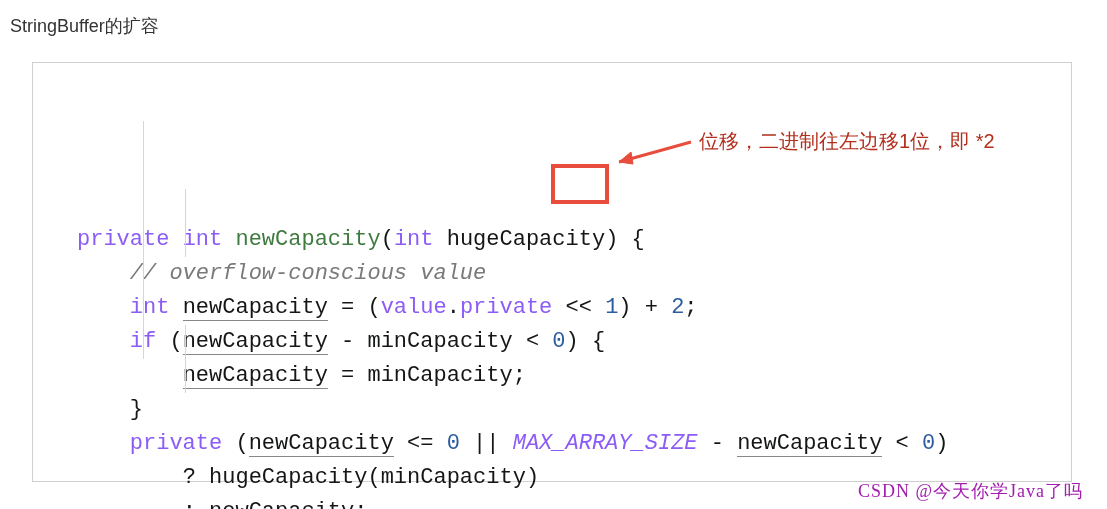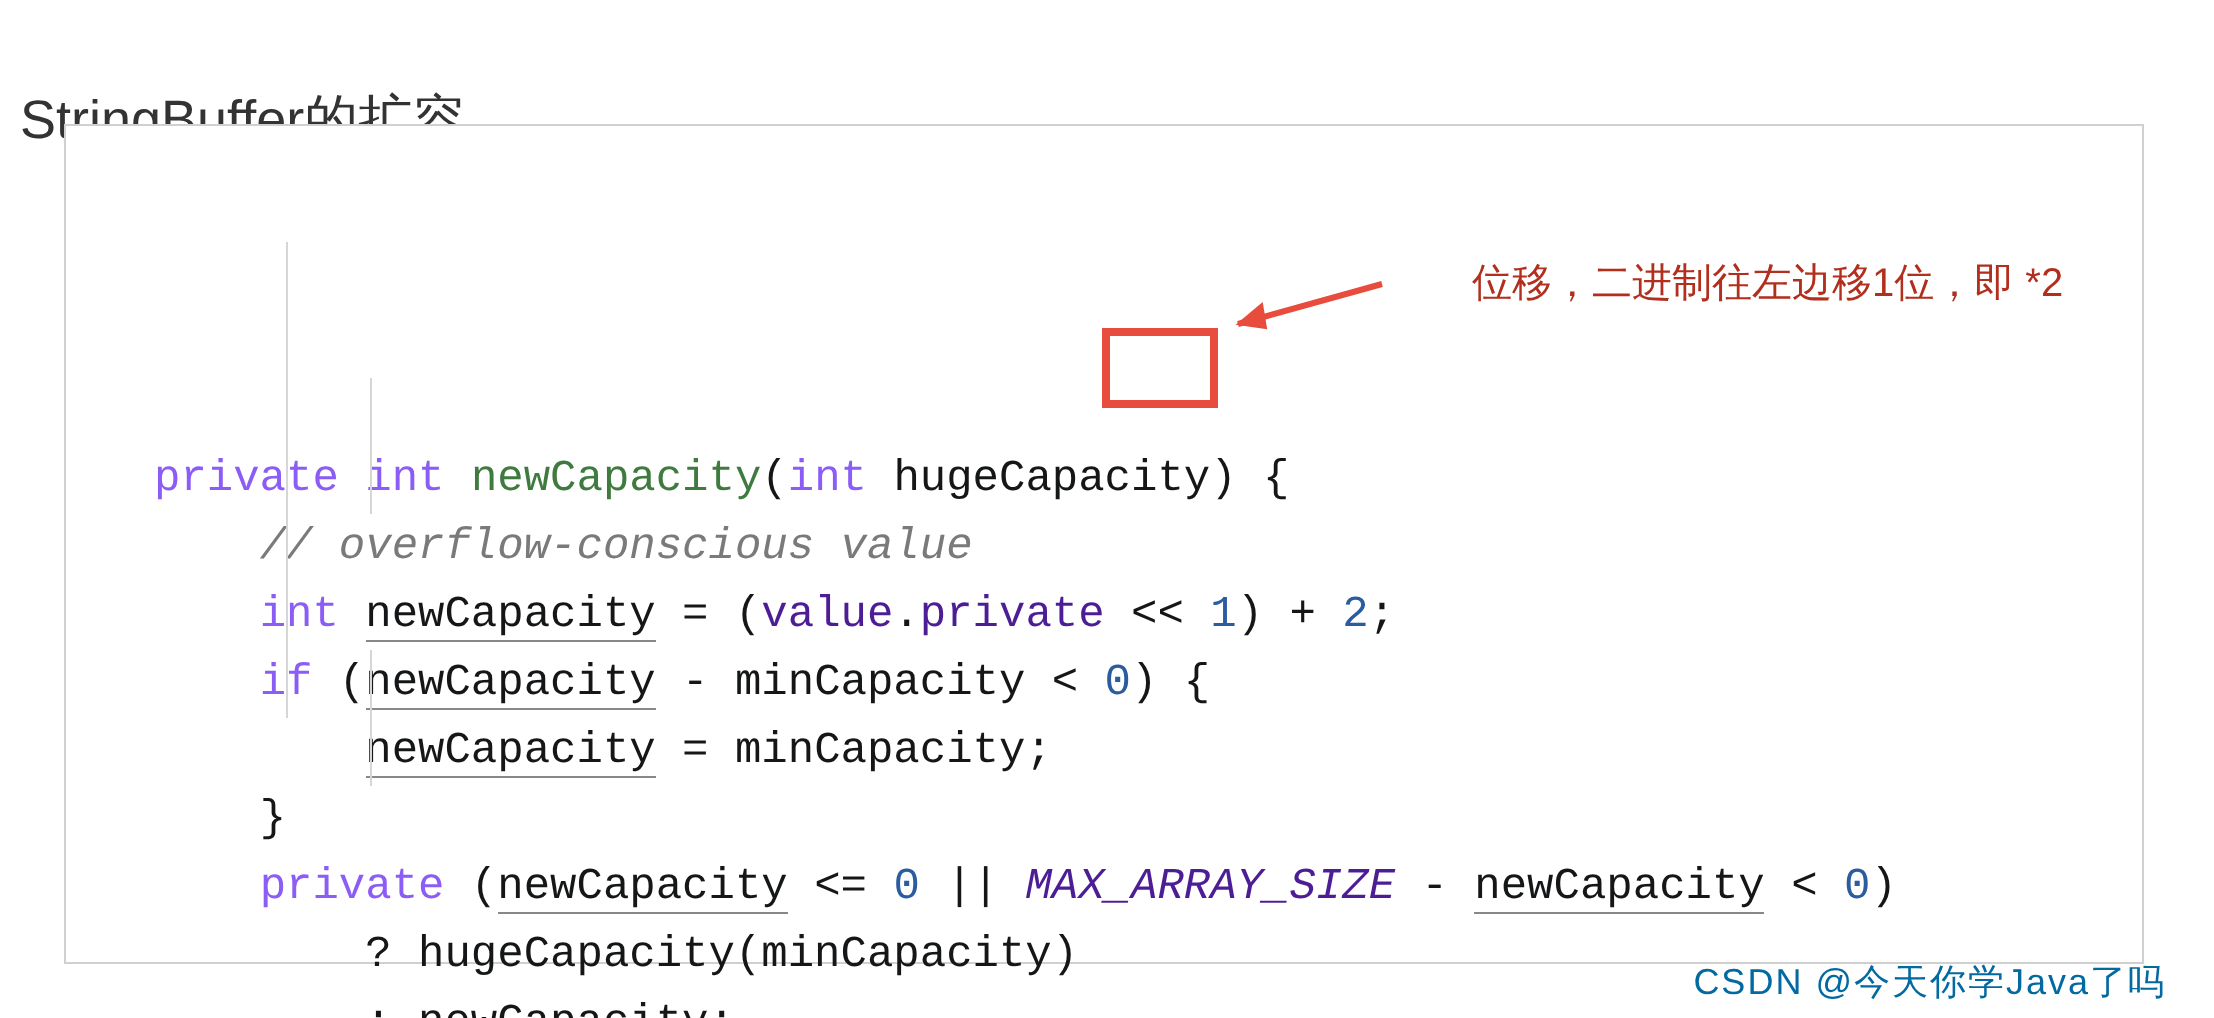--- a/index.html
+++ b/index.html
@@ -5,37 +5,37 @@
   * { margin:0; padding:0; box-sizing:border-box; }
   body {
     width:1107px; height:509px;
     background:#ffffff;
     font-family:"Segoe UI","Helvetica Neue",Arial,sans-serif;
     position:relative;
     overflow:hidden;
   }
   .heading {
     position:absolute; left:10px; top:14px;
-    font-size:27px; font-weight:400; color:#333;margin-top:28px;
+    font-size:18px; font-weight:400; color:#333;
   }
   .code-area {
     position:absolute; left:32px; top:62px;
     width:1040px; height:420px;
     background:#ffffff;
     border:1px solid #d0d0d0;
     padding:24px 36px 20px 44px;
     font-family:"Lucida Console","Courier New",monospace;
     font-size:22px; line-height:34px;
     color:#151617;
     white-space:pre;
   }
   .kw   { color:#8b5cf6; font-style:normal; }          
   .fn   { color:#3f7a3f; }                               
   .cm   { color:#7a7a7a; font-style:italic; }            
-  .id   { color:#4c1d95;text-align:right; }                               
+  .id   { color:#8b5cf6;text-align:right; }                               
   .nm   { color:#2a5c9f; }                               
   .ul   { border-bottom:1px solid #888; }                
   .it   { font-style:italic; }
   .gl   { position:absolute; left:110px; width:1px; background:#d6d6d6; }
 
   .highlight-box {
     position:absolute;
     border:4px solid #e74c3c;
     pointer-events:none;
   }
@@ -45,21 +45,21 @@
     color:#b22f1e; font-size:20px; font-family:"Microsoft YaHei","SimSun",sans-serif;
     white-space:nowrap;
   }
   .arrow {
     position:absolute;
     stroke:#e74c3c; fill:#e74c3c;
   }
 
   .watermark {
     position:absolute; right:24px; bottom:6px;
-    color:#0369a1; font-size:18px; font-family:Liberation Sans, sans-serif;
+    color:#a21caf; font-size:18px; font-family:Liberation Serif, serif;
     letter-spacing:1px;
     white-space:nowrap;
   }
 </style>
 </head>
 <body>
 
 <div class="heading">StringBuffer的扩容</div>
 
 <div class="code-area">
@@ -78,15 +78,15 @@
 
 </div>
 
 <div class="highlight-box" style="left:551px; top:164px; width:58px; height:40px;"></div>
 
 <svg class="arrow" style="left:605px; top:134px;" width="92" height="38">
   <line x1="86" y1="8" x2="14" y2="28" stroke="#e74c3c" stroke-width="3"></line>
   <polygon points="14,28 26,18 28,30" fill="#e74c3c"></polygon>
 </svg>
 
-<div class="annotation" style="left:736px; top:128px;text-align:right;">位移，二进制往左边移1位，即 *2</div>
+<div class="annotation" style="left:699px; top:128px;text-align:right;">位移，二进制往左边移1位，即 *2</div>
 
 <div class="watermark">CSDN @今天你学Java了吗</div>
 
 </body></html>

